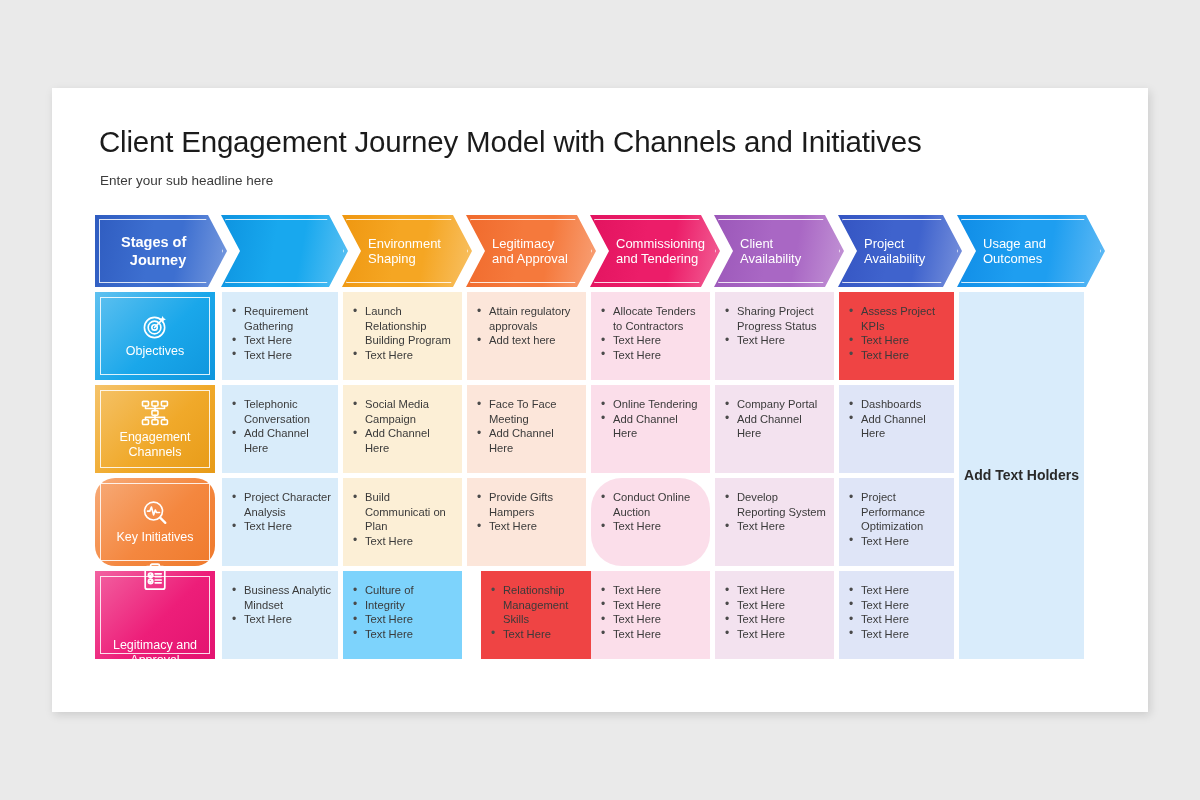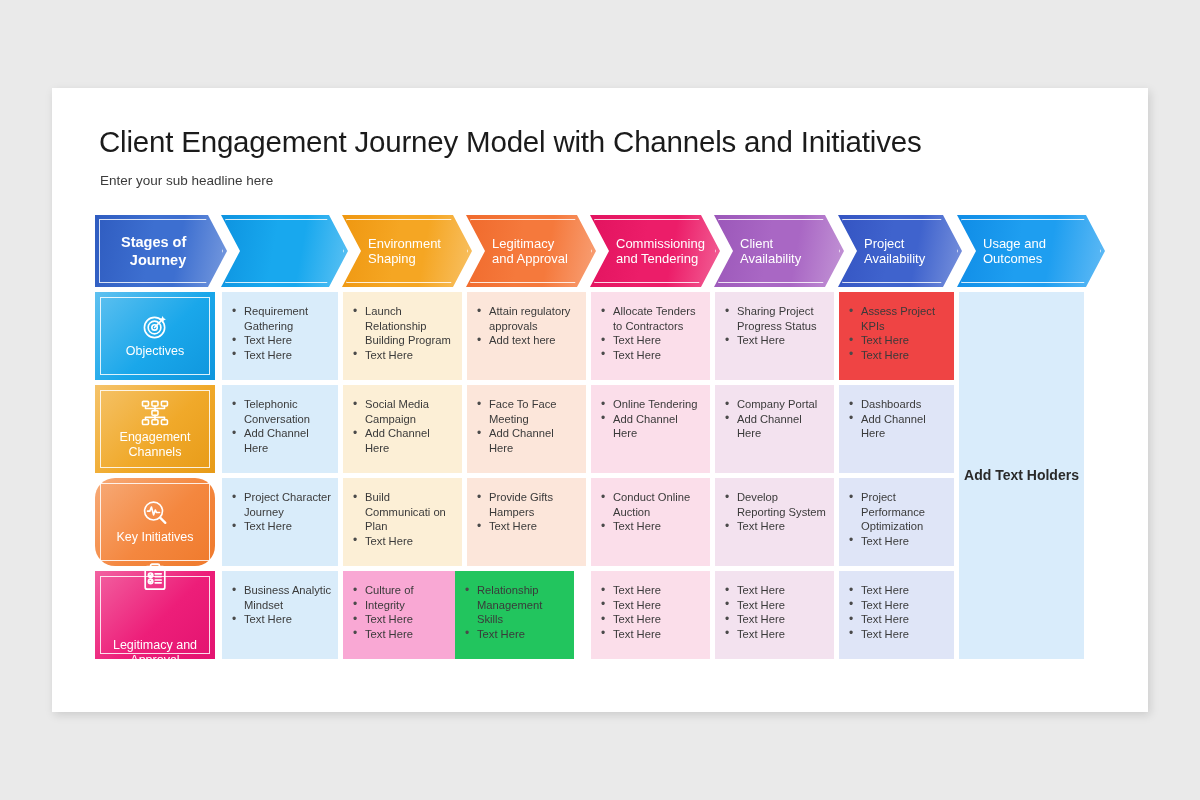--- a/index.html
+++ b/index.html
@@ -290,37 +290,37 @@
                 <path d="M19.3 19.3l5.4 5.4" fill="none" stroke="#fff" stroke-width="2.4" stroke-linecap="round"></path>
                 <path d="M6.2 12.6h2.4l1.7-4.3 2.2 8.2 1.8-5 1.3 2.5h3.1" fill="none" stroke="#fff" stroke-width="1.7" stroke-linecap="round" stroke-linejoin="round"></path>
               </svg>
             </div>
             <div class="rlbl">
               <div>Key Initiatives</div>
             </div>
           </div>
           <div class="cell" style="left: 127px; width: 116px; background: rgb(217, 236, 250);">
             <ul>
-              <li>Project Character Journey</li>
+              <li>Project Character Analysis</li>
               <li>Text Here</li>
             </ul>
           </div>
           <div class="cell" style="left: 248px; width: 119px; background: rgb(252, 239, 214);">
             <ul>
               <li>Build Communicati on Plan</li>
               <li>Text Here</li>
             </ul>
           </div>
           <div class="cell" style="left: 372px; width: 119px; background: rgb(252, 230, 218);">
             <ul>
               <li>Provide Gifts Hampers</li>
               <li>Text Here</li>
             </ul>
           </div>
-          <div class="cell" style="left: 496px; width: 119px; background: rgb(251, 222, 234);">
+          <div class="cell" style="left: 496px; width: 119px; background: rgb(251, 222, 234); border-radius: 31px;">
             <ul>
               <li>Conduct Online Auction</li>
               <li>Text Here</li>
             </ul>
           </div>
           <div class="cell" style="left: 620px; width: 119px; background: rgb(243, 226, 239);">
             <ul>
               <li>Develop Reporting System</li>
               <li>Text Here</li>
             </ul>
@@ -350,29 +350,29 @@
               <div>Legitimacy and</div>
               <div>Approval</div>
             </div>
           </div>
           <div class="cell" style="left: 127px; width: 116px; background: rgb(217, 236, 250);">
             <ul>
               <li>Business Analytic Mindset</li>
               <li>Text Here</li>
             </ul>
           </div>
-          <div class="cell" style="left: 248px; width: 119px; background: #f9a8d4;">
+          <div class="cell" style="left: 248px; width: 119px; background: #7dd3fc;">
             <ul>
               <li>Culture of</li>
               <li>Integrity</li>
               <li>Text Here</li>
               <li>Text Here</li>
             </ul>
           </div>
-          <div class="cell" style="left: 360px; width: 119px; background: #22c55e;">
+          <div class="cell" style="left: 386px; width: 119px; background: #ef4444;">
             <ul>
               <li>Relationship Management Skills</li>
               <li>Text Here</li>
             </ul>
           </div>
           <div class="cell" style="left: 496px; width: 119px; background: rgb(251, 222, 234);">
             <ul>
               <li>Text Here</li>
               <li>Text Here</li>
               <li>Text Here</li>

